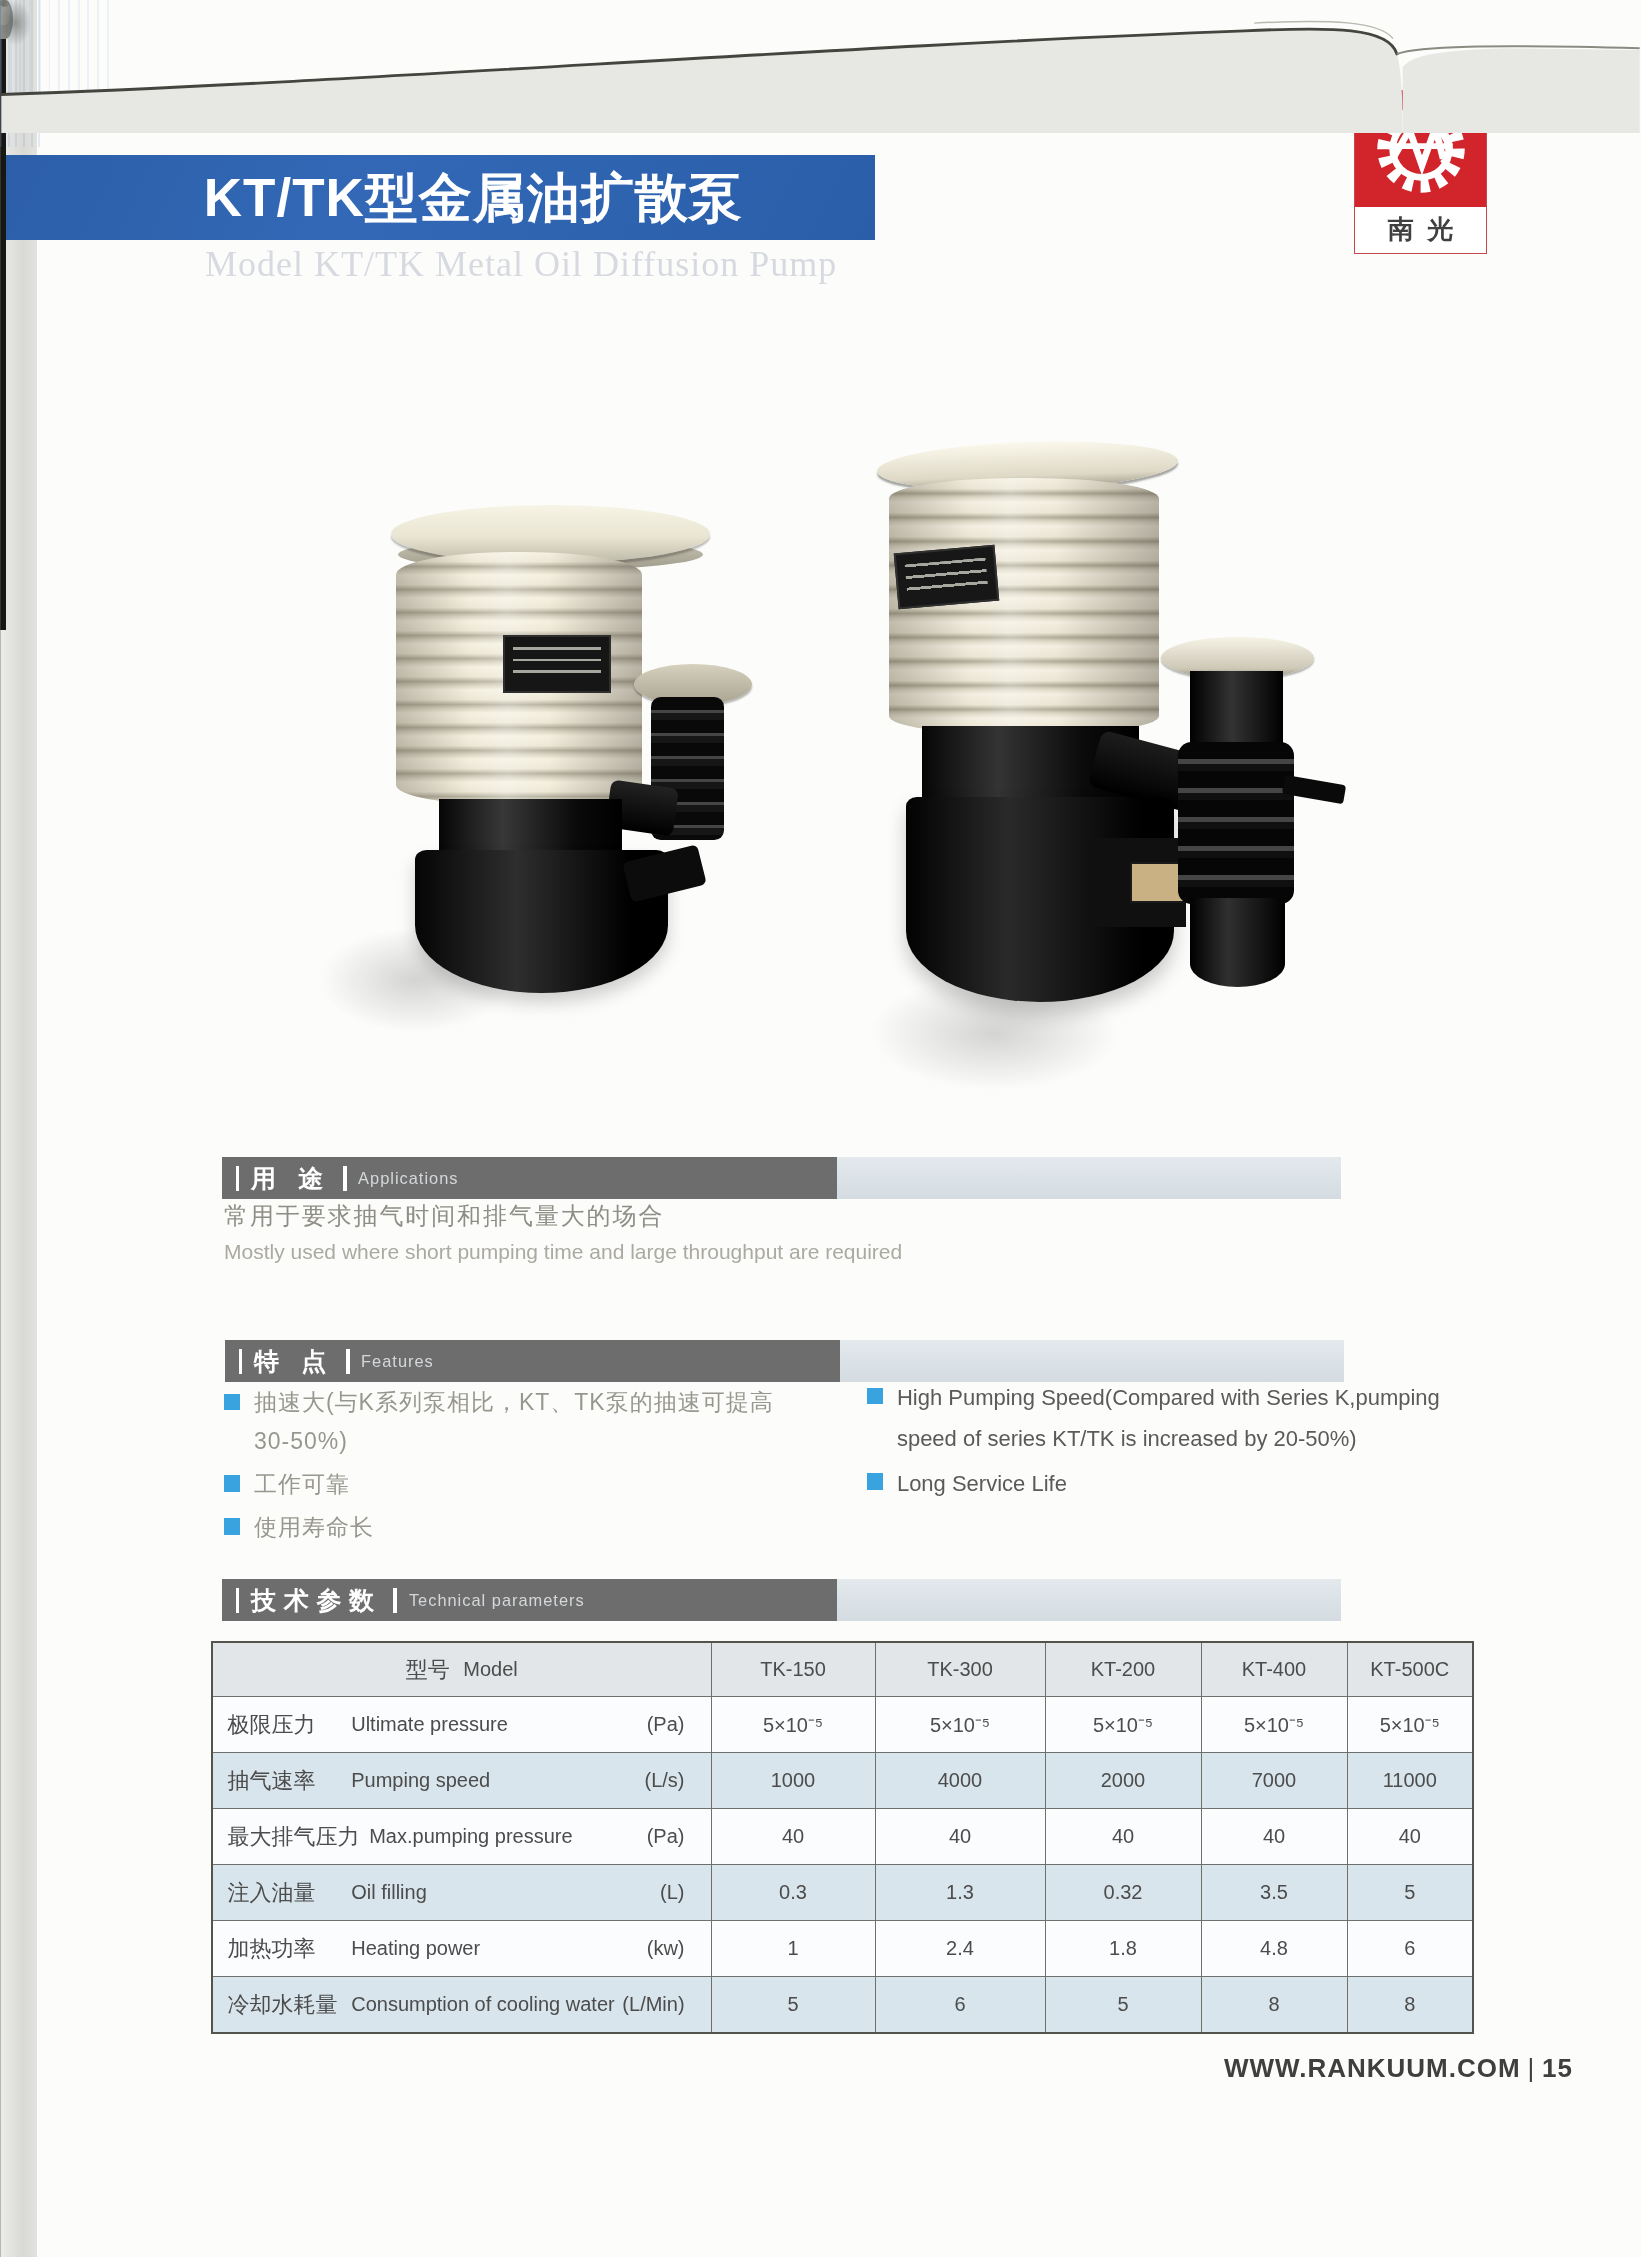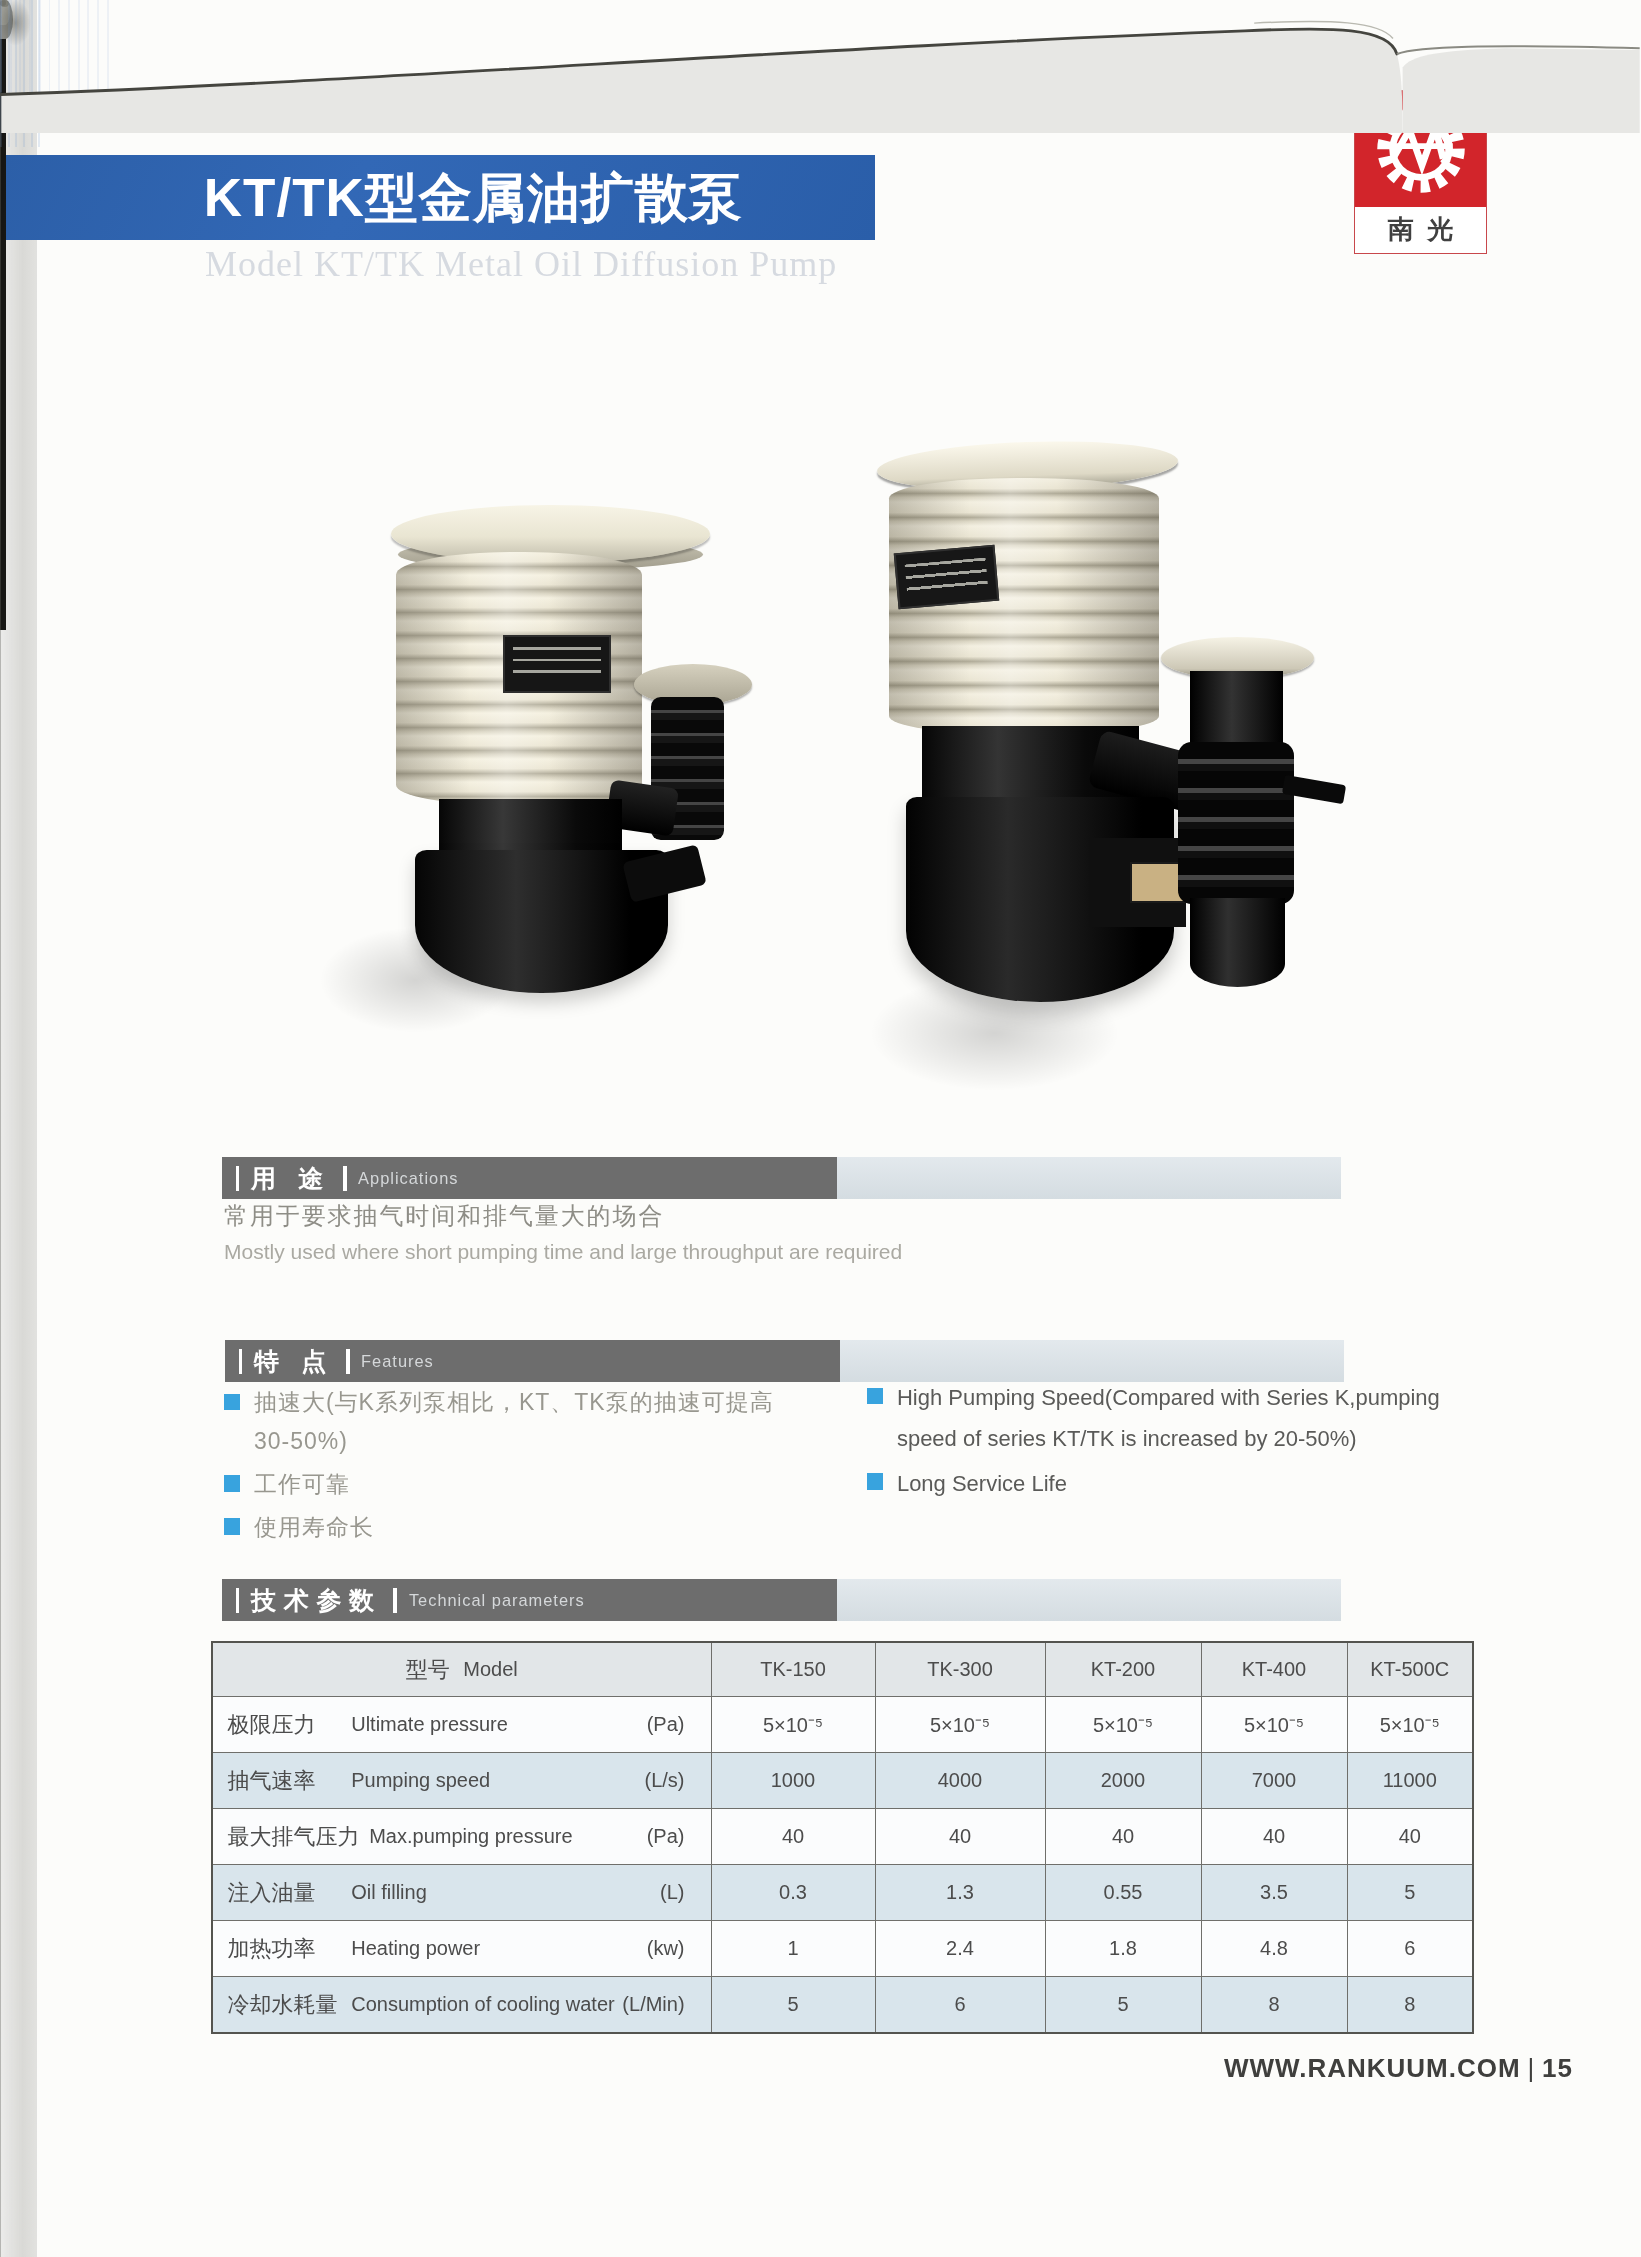--- a/index.html
+++ b/index.html
@@ -326,21 +326,21 @@
     <tr class="alt">
       <td>
         <div class="lbl">
           <span class="zh">注入油量</span>
           <span class="en">Oil filling</span>
           <span class="unit">(L)</span>
         </div>
       </td>
       <td>0.3</td>
       <td>1.3</td>
-      <td>0.55</td>
+      <td>0.32</td>
       <td>3.5</td>
       <td>5</td>
     </tr>
     <tr class="plain">
       <td>
         <div class="lbl">
           <span class="zh">加热功率</span>
           <span class="en">Heating power</span>
           <span class="unit">(kw)</span>
         </div>

